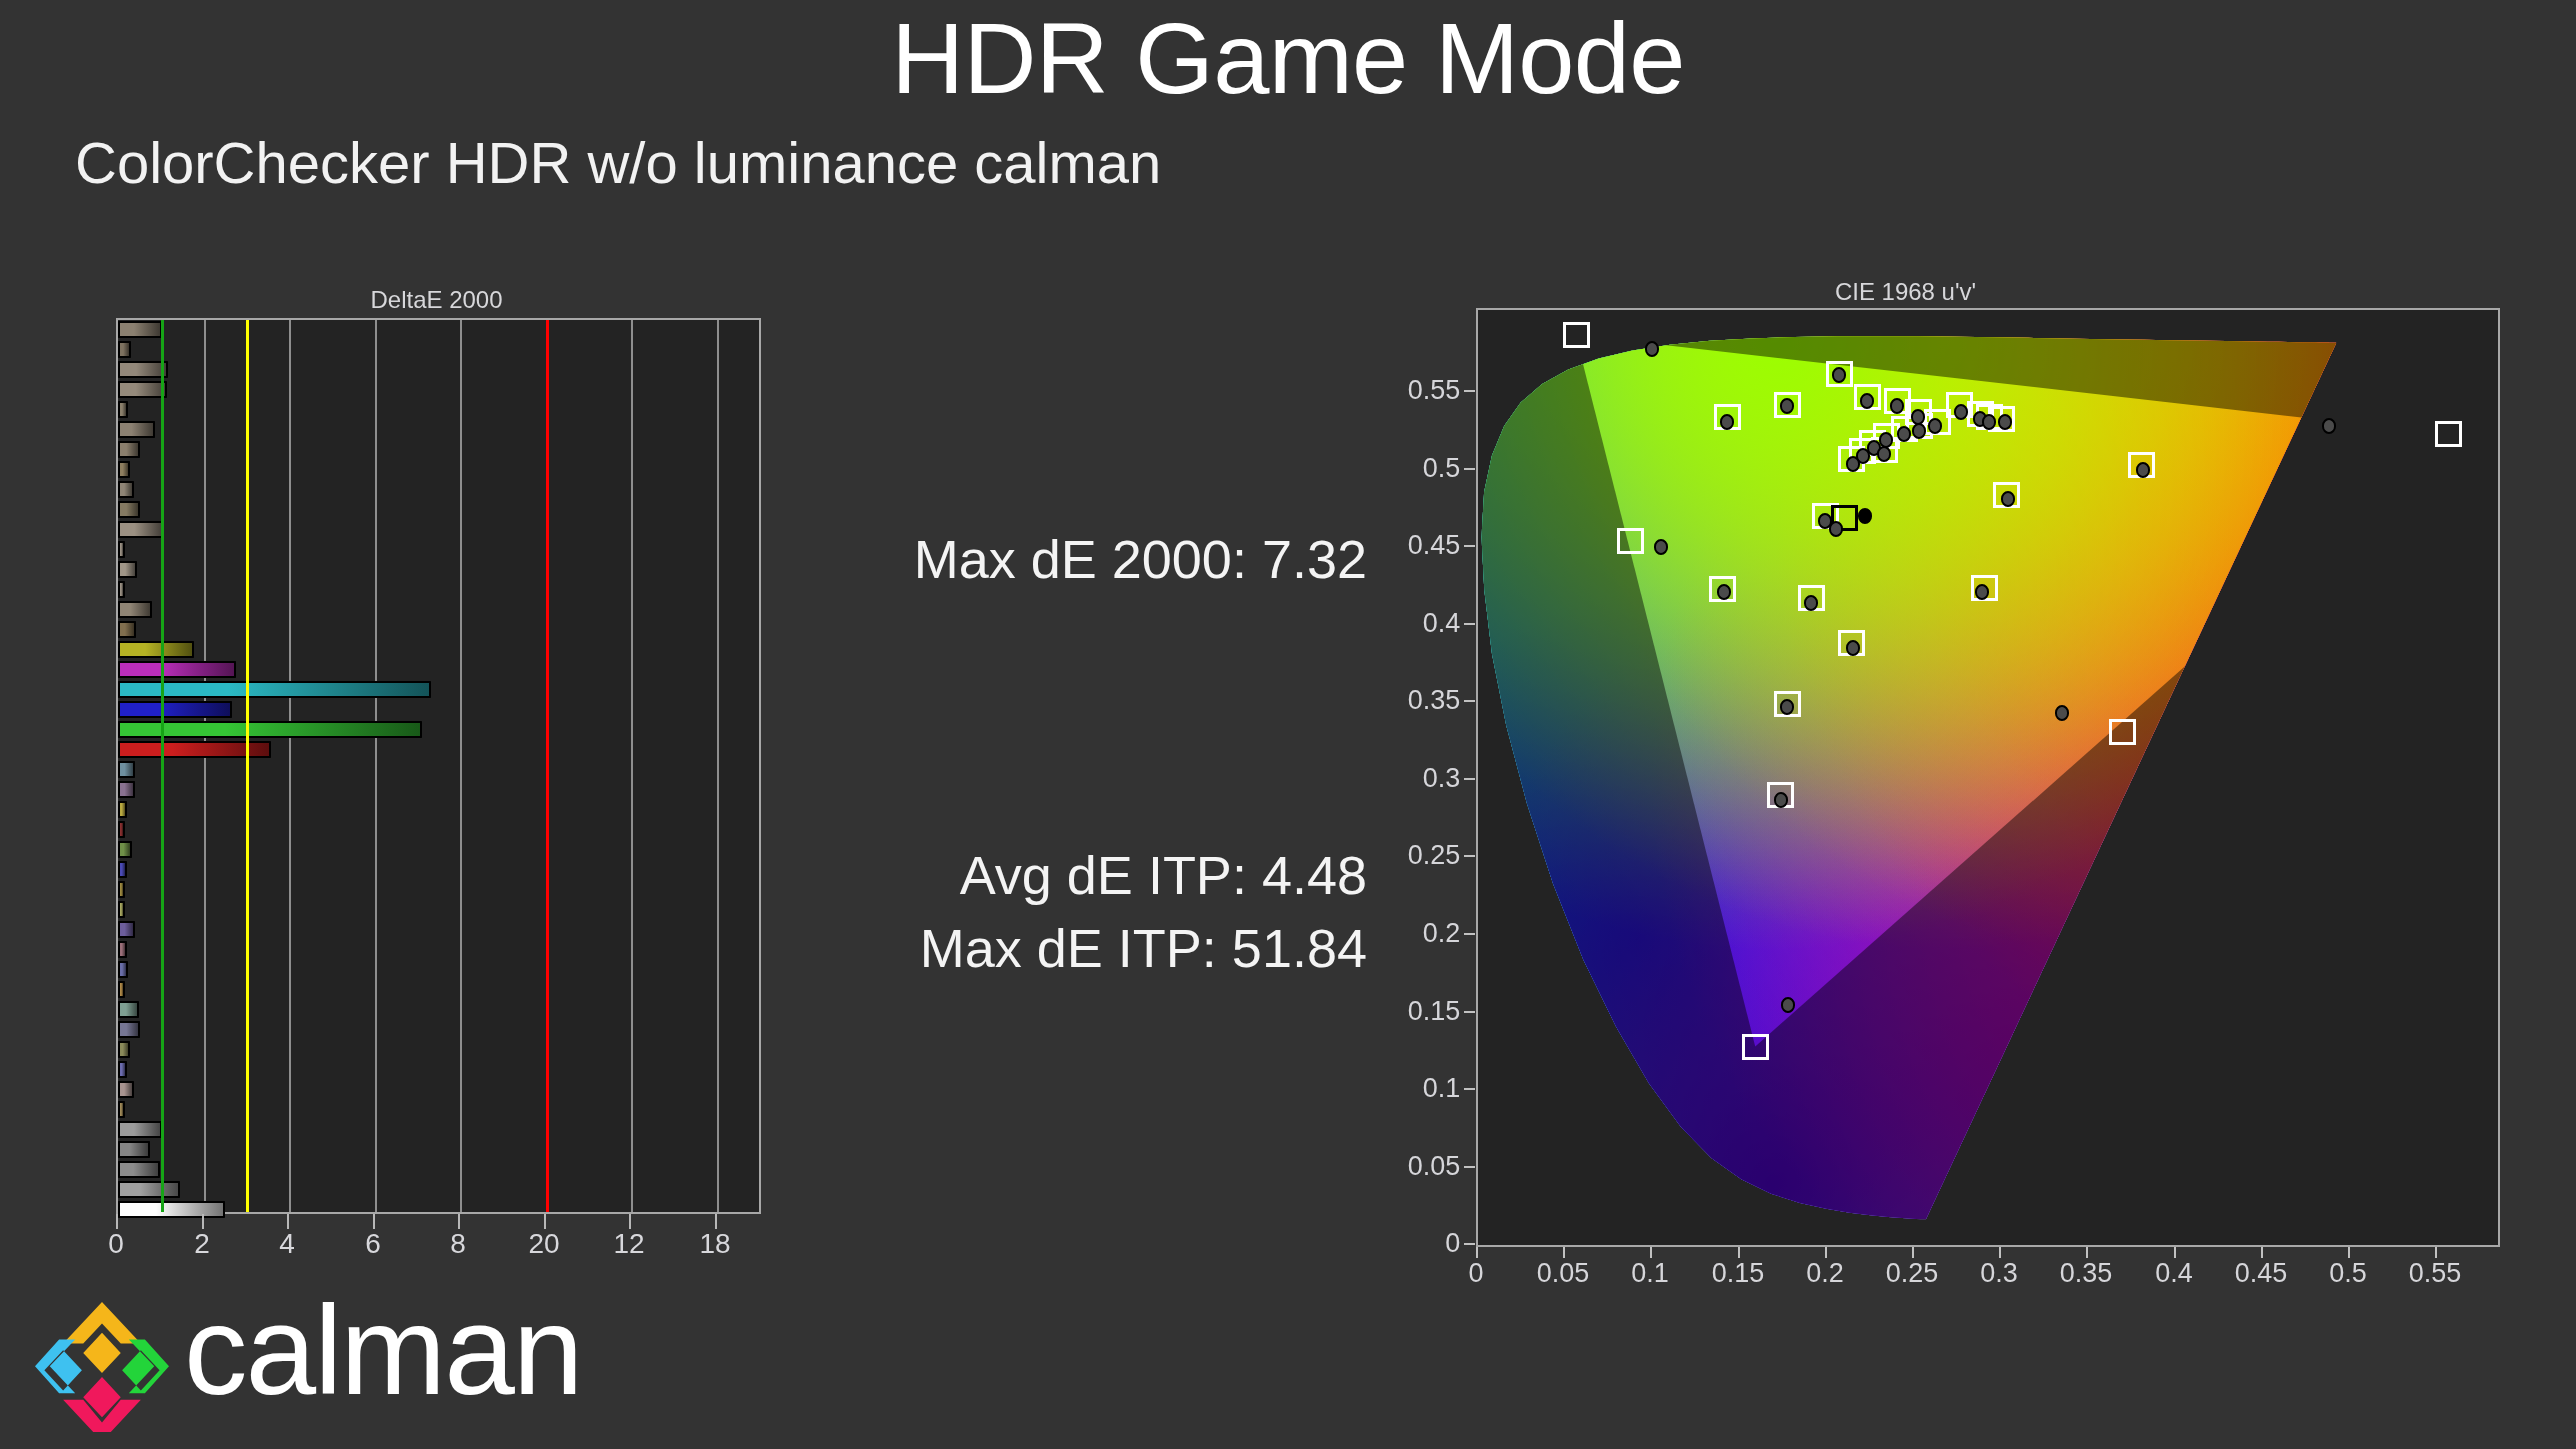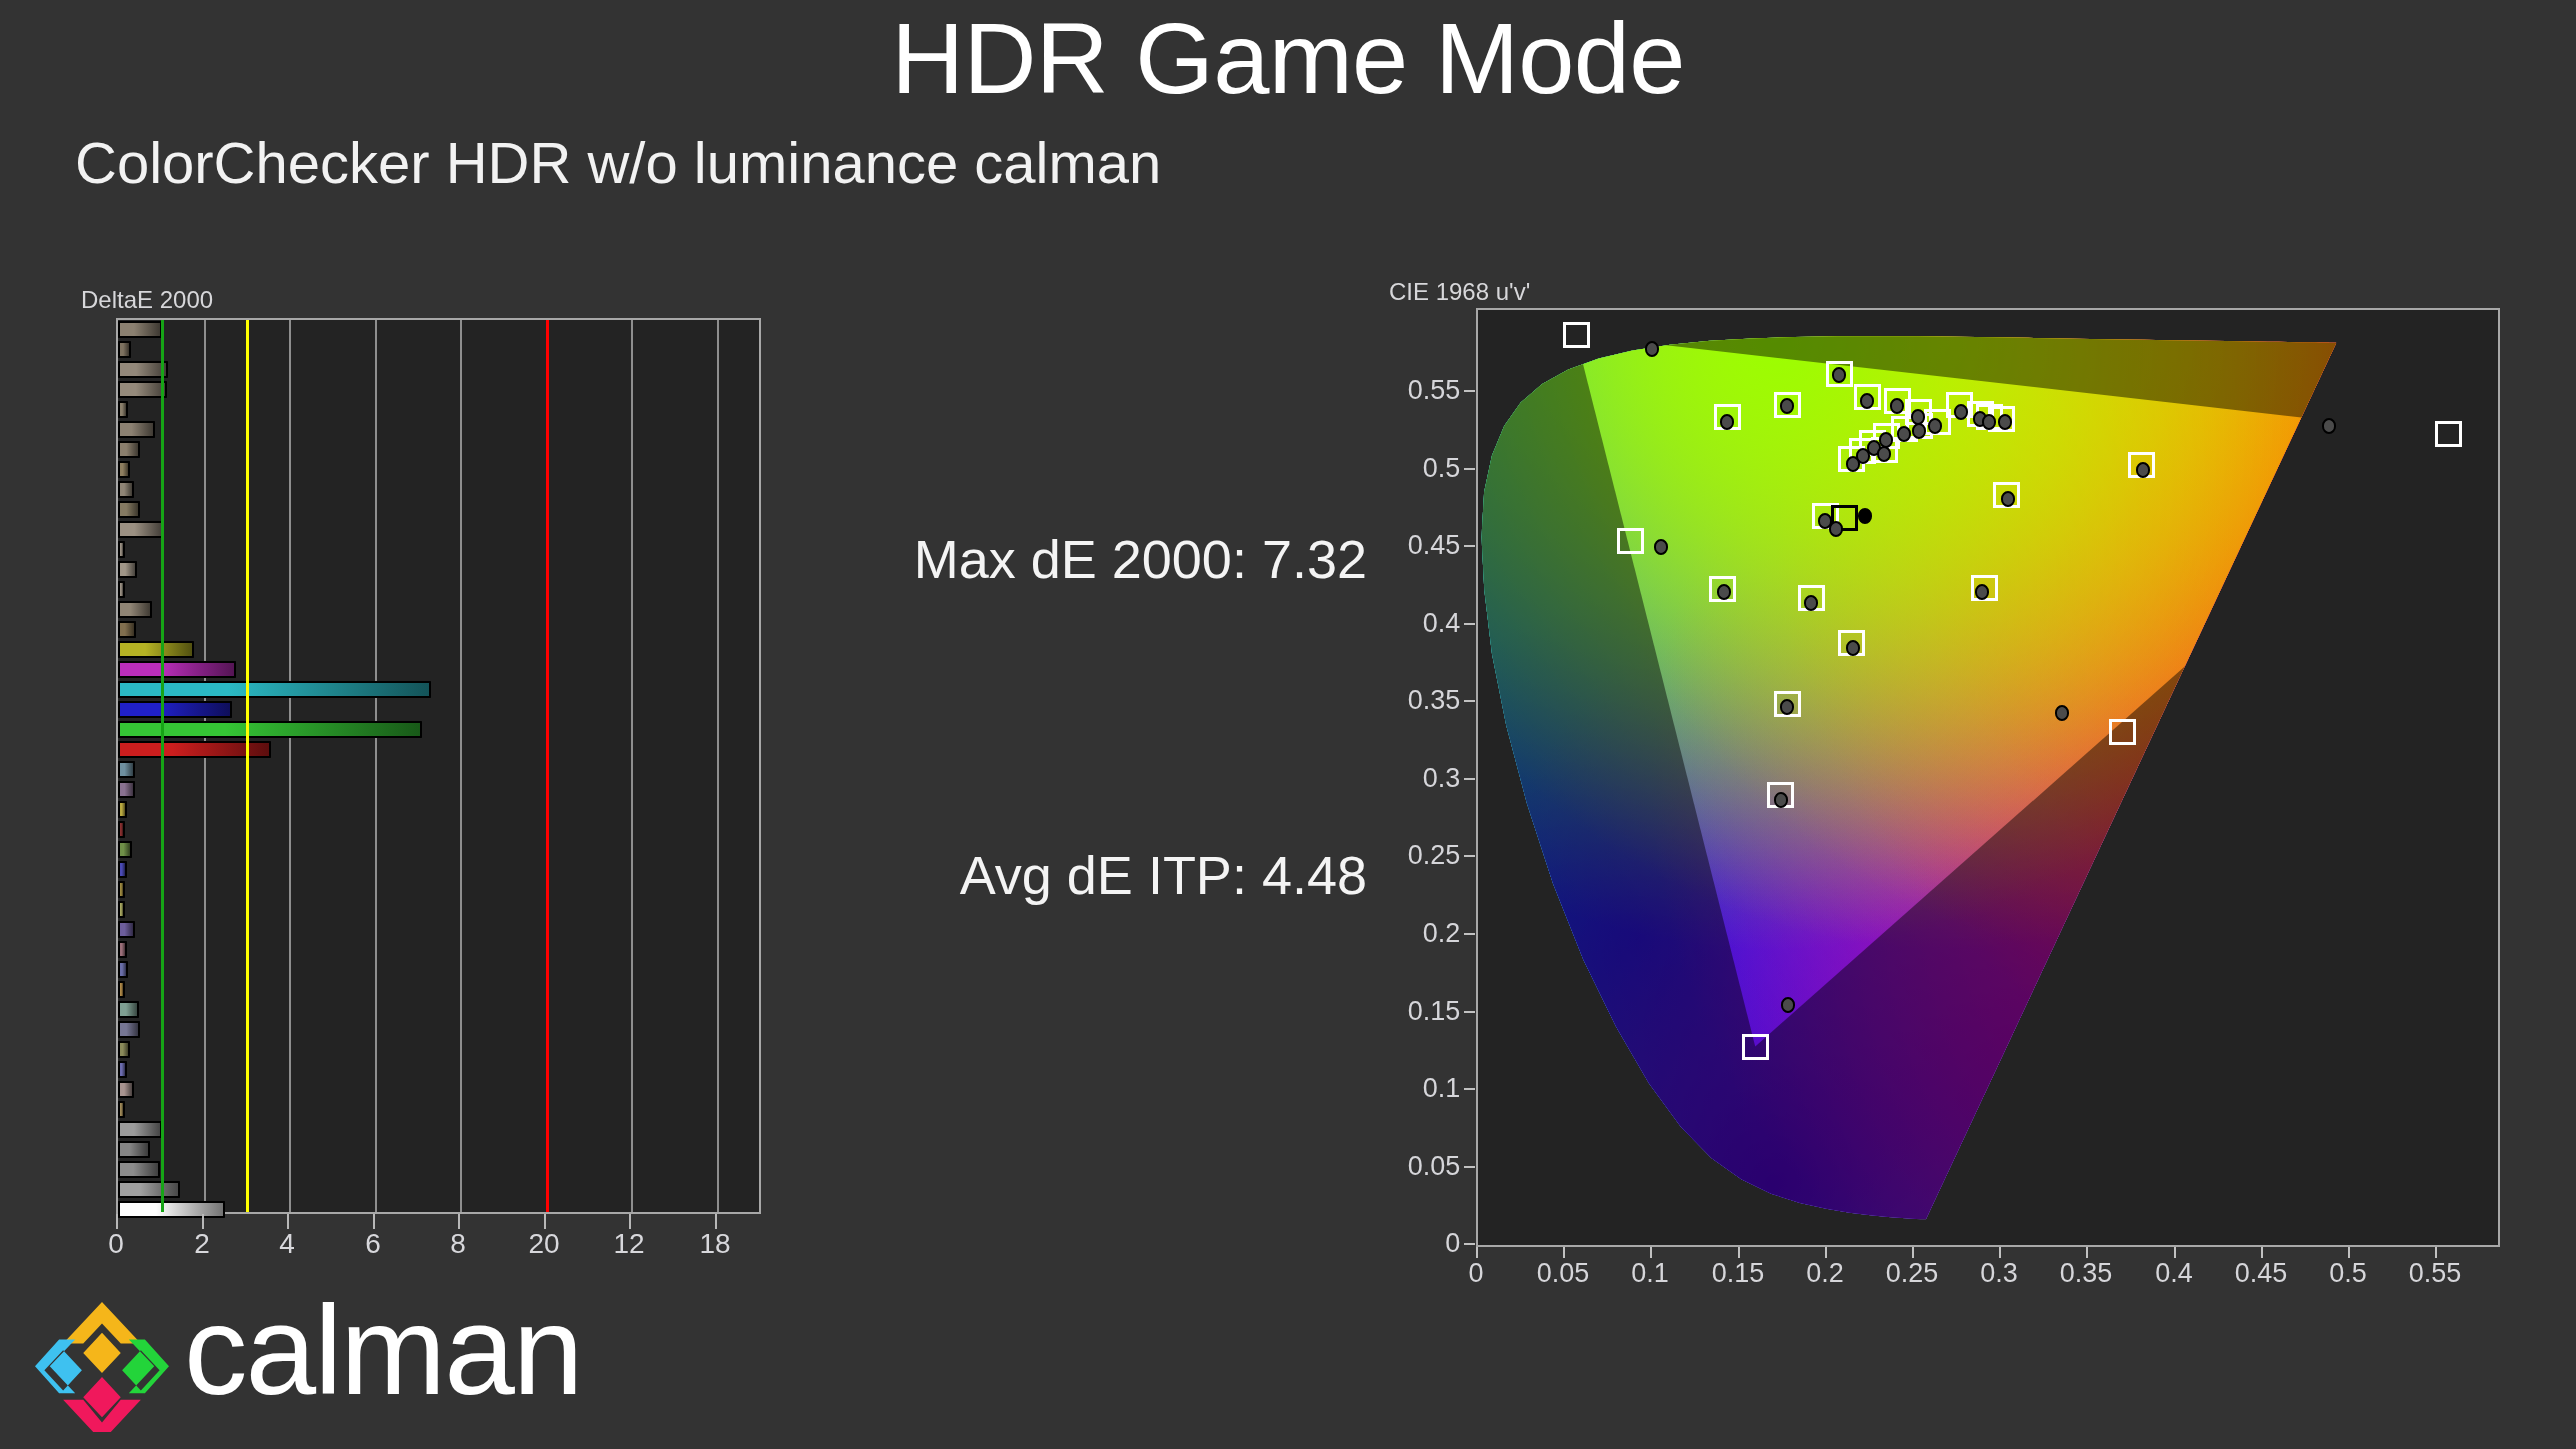--- a/index.html
+++ b/index.html
@@ -45,20 +45,21 @@
     font-size: 54px;
     line-height: 1.36;
     text-align: right;
     white-space: nowrap;
   }
 
   
   .panel { position: absolute; }
   .panel-title {
     position: absolute; left: 0; width: 100%;
+    text-align: center;
     color: #d7d7da;
     font-size: 24px;
     line-height: 1;
   }
   .plot {
     position: absolute;
     background: #232323;
     border: 2px solid #a8a8a8;
   }
 
@@ -142,20 +143,21 @@
 
   <div class="page-title">HDR Game Mode</div>
   <div class="page-subtitle">ColorChecker HDR w/o luminance calman</div>
 
 
   <div class="metrics metrics-a">
     <div class="metric-line">Max dE 2000: 7.32</div>
   </div>
   <div class="metrics metrics-b">
     <div class="metric-line">Avg dE ITP: 4.48</div>
+    <div class="metric-line">Max dE ITP: 51.84</div>
   </div>
 
   <div class="panel" id="de-panel">
     <div class="panel-title" id="de-title">DeltaE 2000</div>
     <div class="plot" id="de-plot">
       <div id="de-grid">
           <div class="de-grid-line" style="left: 86px;"></div>
           <div class="de-grid-line" style="left: 171px;"></div>
           <div class="de-grid-line" style="left: 257px;"></div>
           <div class="de-grid-line" style="left: 342px;"></div>

